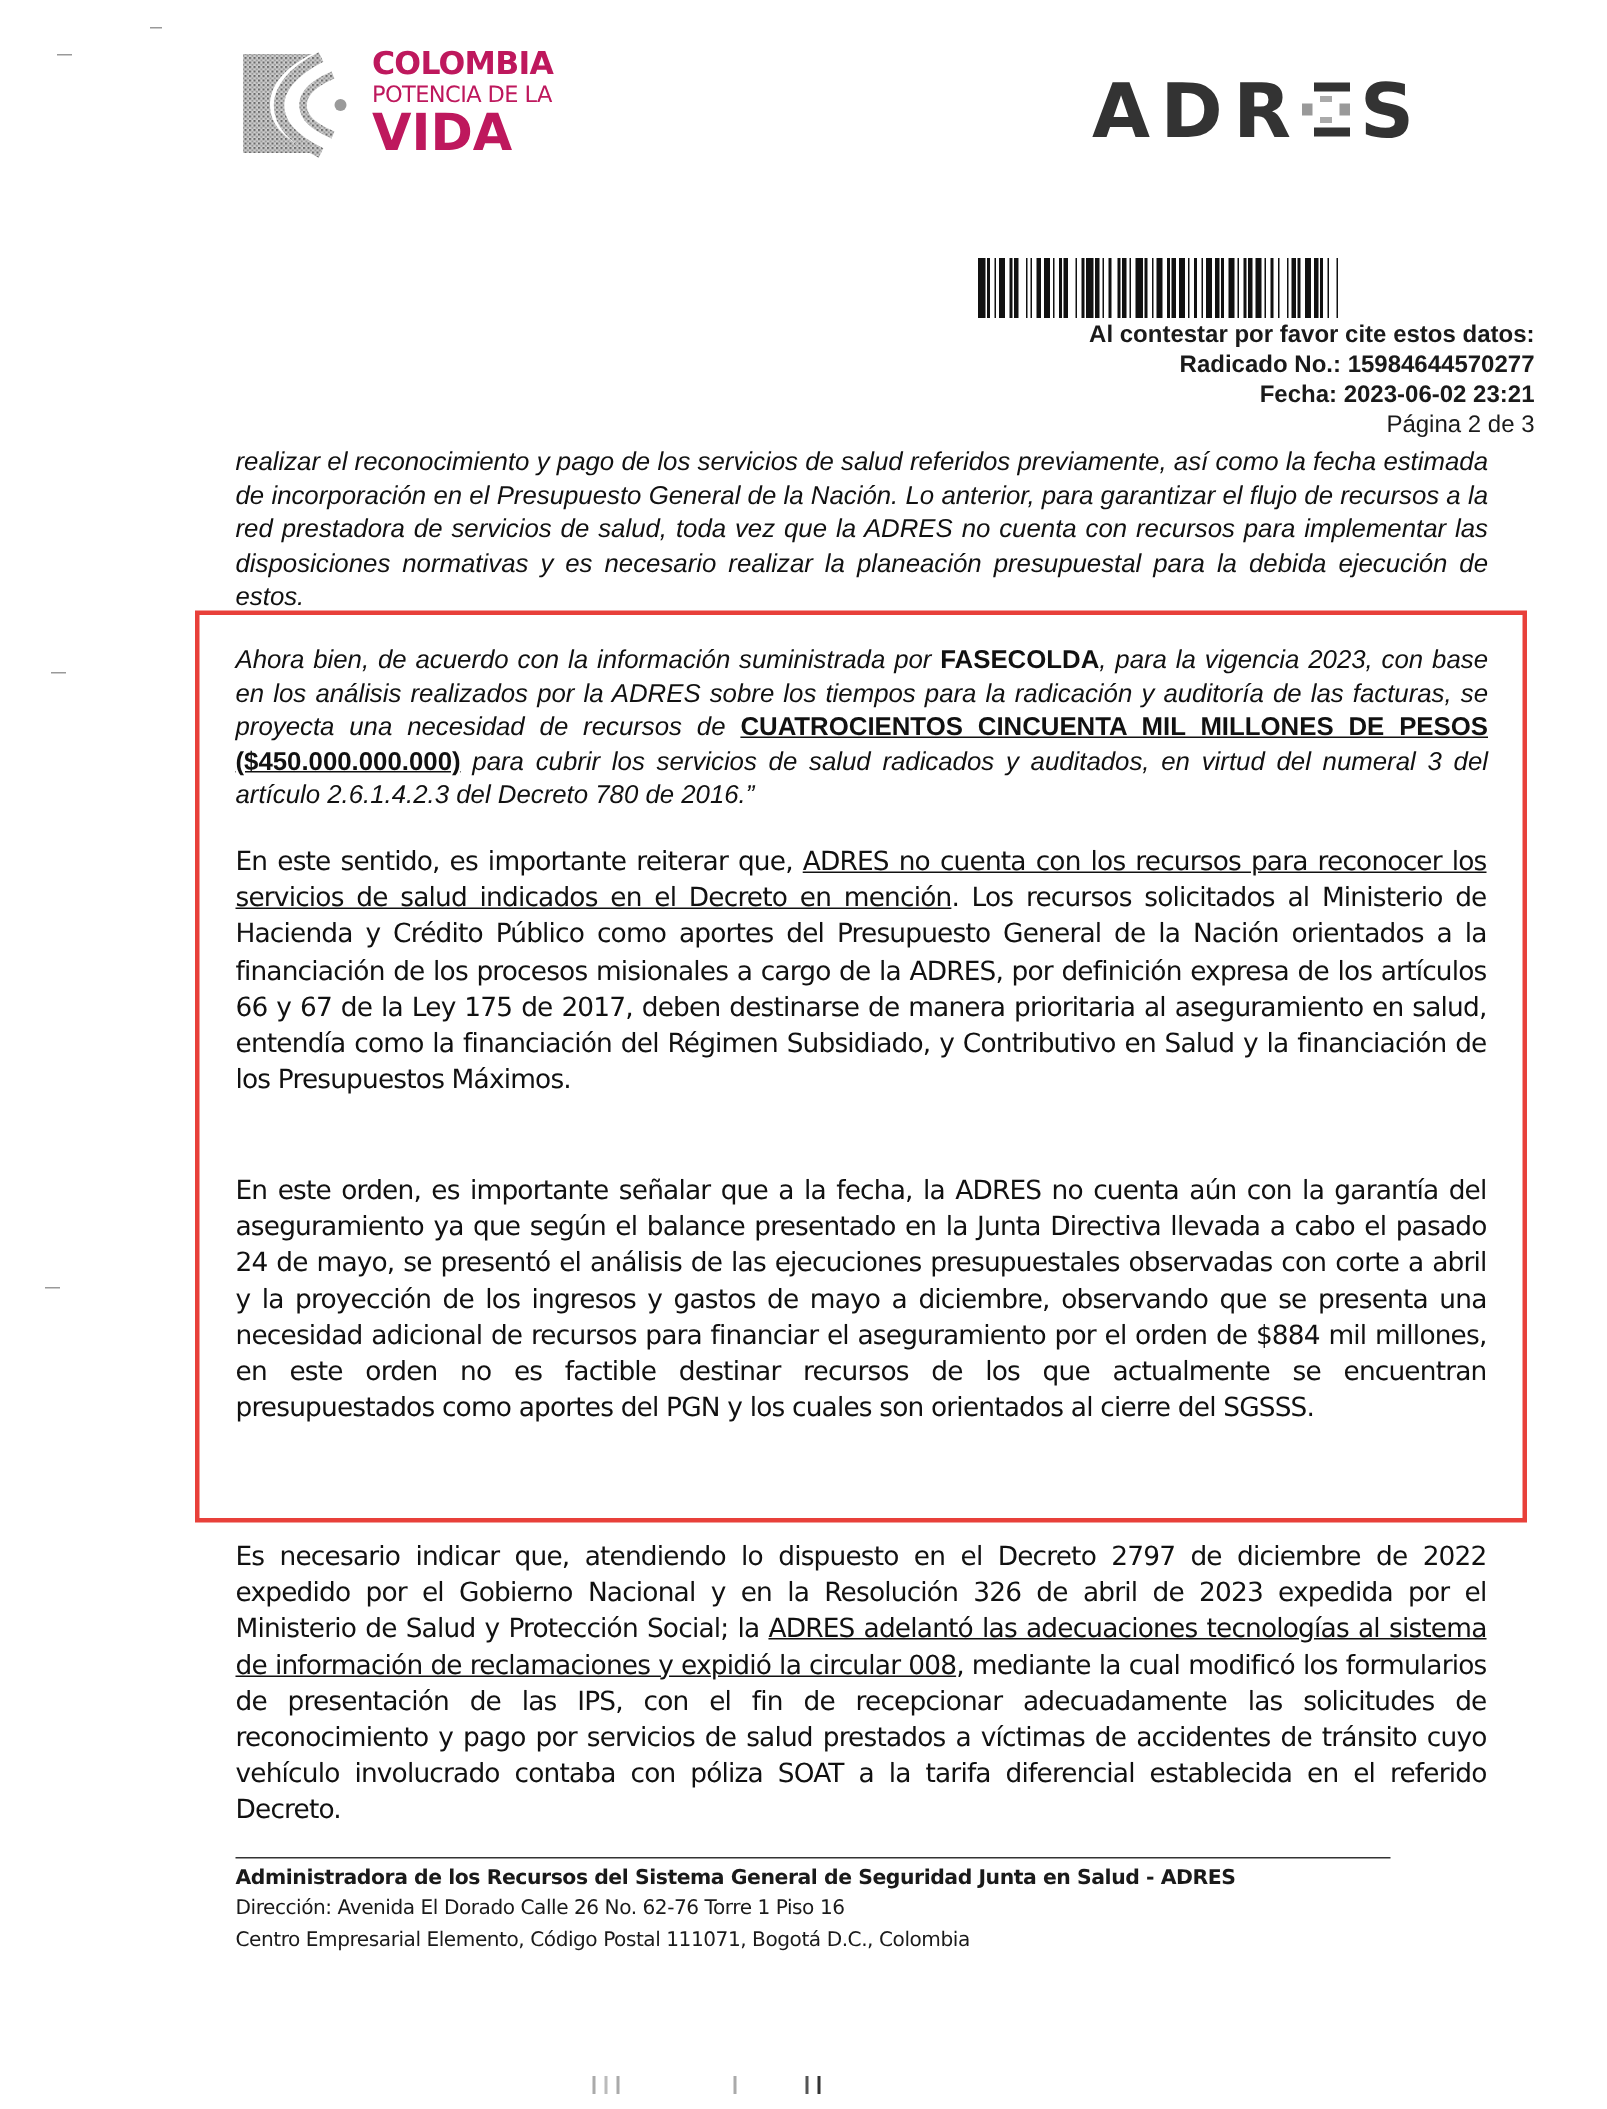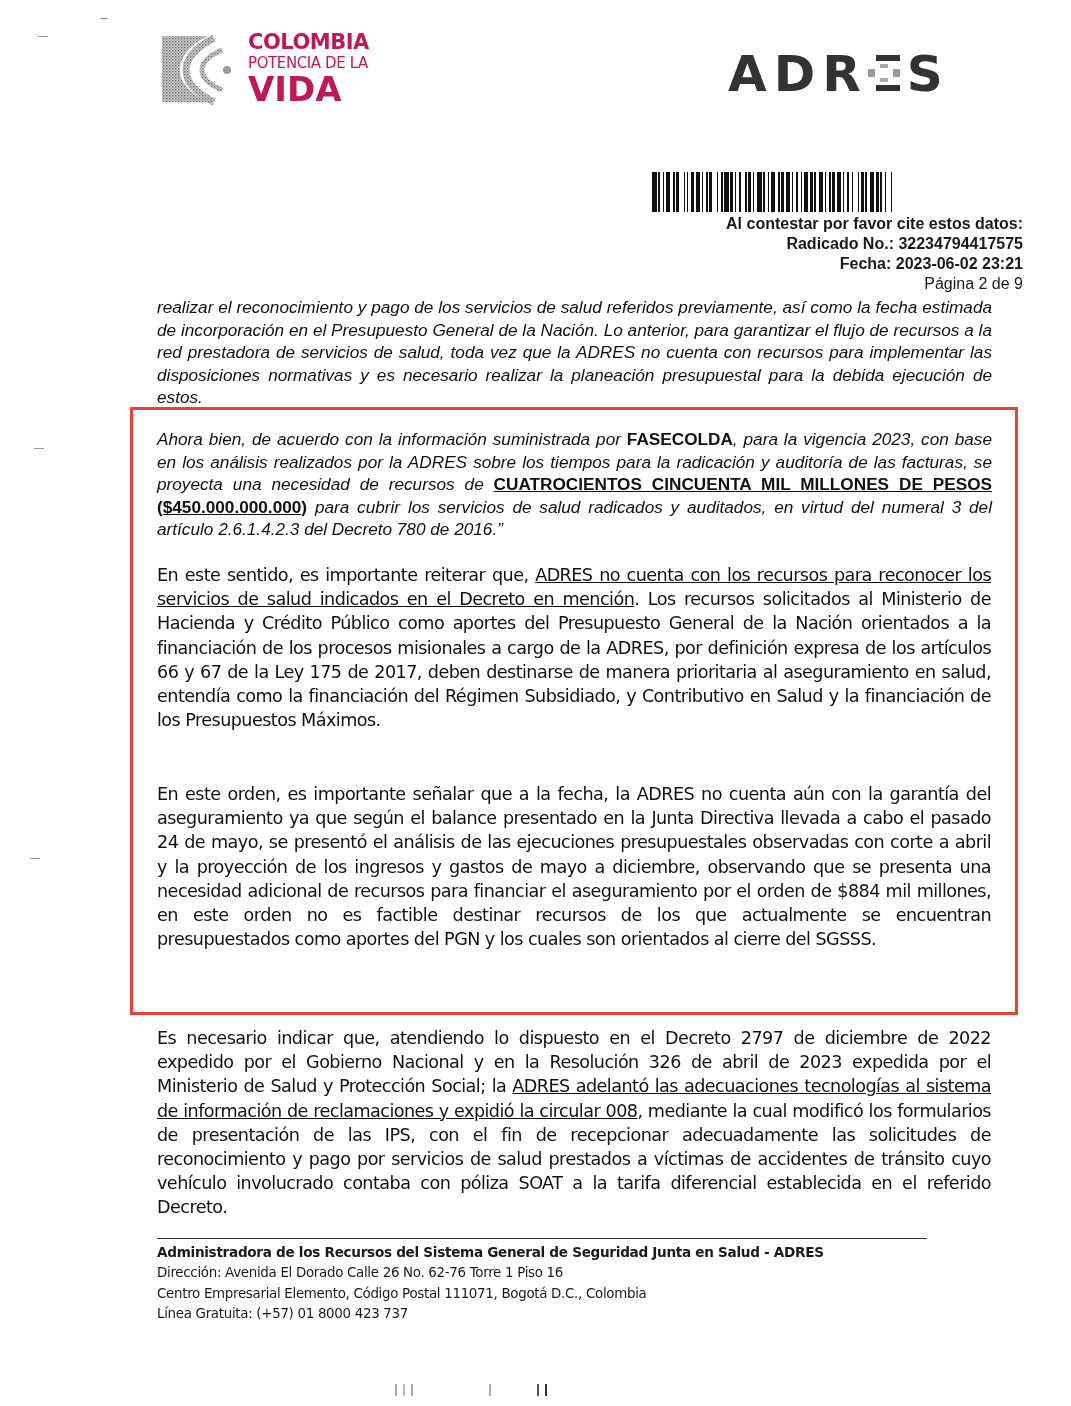--- a/index.html
+++ b/index.html
@@ -168,42 +168,41 @@
     <span style="width: 1.5px; background: transparent;"></span>
     <span style="width: 1.5px;"></span>
     <span style="width: 3px; background: transparent;"></span>
     <span style="width: 1.5px;"></span>
     <span style="width: 4.5px; background: transparent;"></span>
     <span style="width: 1.5px;"></span>
     <span style="width: 1.5px; background: transparent;"></span>
   </div>
 
 <div class="abs cite" style="top:214px;"><b>Al contestar por favor cite estos datos:</b></div>
-<div class="abs cite" style="top:234px;"><b><span>Radicado No.:</span> <span>32234794417575</span></b></div>
+<div class="abs cite" style="top:234px;"><b><span>Radicado No.:</span> <span>15984644570277</span></b></div>
 <div class="abs cite" style="top:254px;"><b><span>Fecha:</span> <span>2023-06-02 23:21</span></b></div>
-<div class="abs cite" style="top:274px;">Página 2 de 9</div>
+<div class="abs cite" style="top:274px;">Página 2 de 3</div>
 
 <div class="abs para-italic" style="top:296px;">realizar el reconocimiento y pago de los servicios de salud referidos previamente, así como la fecha estimada de incorporación en el Presupuesto General de la Nación. Lo anterior, para garantizar el flujo de recursos a la red prestadora de servicios de salud, toda vez que la ADRES no cuenta con recursos para implementar las disposiciones normativas y es necesario realizar la planeación presupuestal para la debida ejecución de estos.</div>
 
 <div class="abs highlight-box"></div>
 
 <div class="abs para-italic" style="top:428px;"><span>Ahora bien, de acuerdo con la información suministrada por </span><span class="bold" style="font-style:normal;font-weight:bold;">FASECOLDA</span><span>, para la vigencia 2023, con base en los análisis realizados por la ADRES sobre los tiempos para la radicación y auditoría de las facturas, se proyecta una necesidad de recursos de </span><span class="bold-u-italic">CUATROCIENTOS CINCUENTA MIL MILLONES DE PESOS ($450.000.000.000)</span><span> para cubrir los servicios de salud radicados y auditados, en virtud del numeral 3 del artículo 2.6.1.4.2.3 del Decreto 780 de 2016.”</span></div>
 
 <div class="abs para-verdana" style="top:563px;"><span>En este sentido, es importante reiterar que, </span><span class="u-bold">ADRES no cuenta con los recursos para reconocer los servicios de salud indicados en el Decreto en mención</span><span>. Los recursos solicitados al Ministerio de Hacienda y Crédito Público como aportes del Presupuesto General de la Nación orientados a la financiación de los procesos misionales a cargo de la ADRES, por definición expresa de los artículos 66 y 67 de la Ley 175 de 2017, deben destinarse de manera prioritaria al aseguramiento en salud, entendía como la financiación del Régimen Subsidiado, y Contributivo en Salud y la financiación de los Presupuestos Máximos.</span></div>
 
 <div class="abs para-verdana" style="top:782px;">En este orden, es importante señalar que a la fecha, la ADRES no cuenta aún con la garantía del aseguramiento ya que según el balance presentado en la Junta Directiva llevada a cabo el pasado 24 de mayo, se presentó el análisis de las ejecuciones presupuestales observadas con corte a abril y la proyección de los ingresos y gastos de mayo a diciembre, observando que se presenta una necesidad adicional de recursos para financiar el aseguramiento por el orden de $884 mil millones, en este orden no es factible destinar recursos de los que actualmente se encuentran presupuestados como aportes del PGN y los cuales son orientados al cierre del SGSSS.</div>
 
 <div class="abs para-verdana" style="top:1026px;"><span>Es necesario indicar que, atendiendo lo dispuesto en el Decreto 2797 de diciembre de 2022 expedido por el Gobierno Nacional y en la Resolución 326 de abril de 2023 expedida por el Ministerio de Salud y Protección Social; la </span><span class="u-bold">ADRES adelantó las adecuaciones tecnologías al sistema de información de reclamaciones y expidió la circular 008</span><span>, mediante la cual modificó los formularios de presentación de las IPS, con el fin de recepcionar adecuadamente las solicitudes de reconocimiento y pago por servicios de salud prestados a víctimas de accidentes de tránsito cuyo vehículo involucrado contaba con póliza SOAT a la tarifa diferencial establecida en el referido Decreto.</span></div>
 
 <div class="abs footer-rule"></div>
 <div class="abs footer">
   <div class="org">Administradora de los Recursos del Sistema General de Seguridad Junta en Salud - ADRES</div>
   <div>Dirección: Avenida El Dorado Calle 26 No. 62-76 Torre 1 Piso 16</div>
   <div>Centro Empresarial Elemento, Código Postal 111071, Bogotá D.C., Colombia</div>
-  <div>Línea Gratuita: (+57) 01 8000 423 737</div>
 </div>
 
 <div class="abs specks">
   <i></i>
     <i style="background:#bbb"></i>
     <i></i>
     <i style="margin-left:70px"></i>
     <i style="margin-left:40px;background:#555"></i>
     <i style="background:#333"></i>
 </div>

